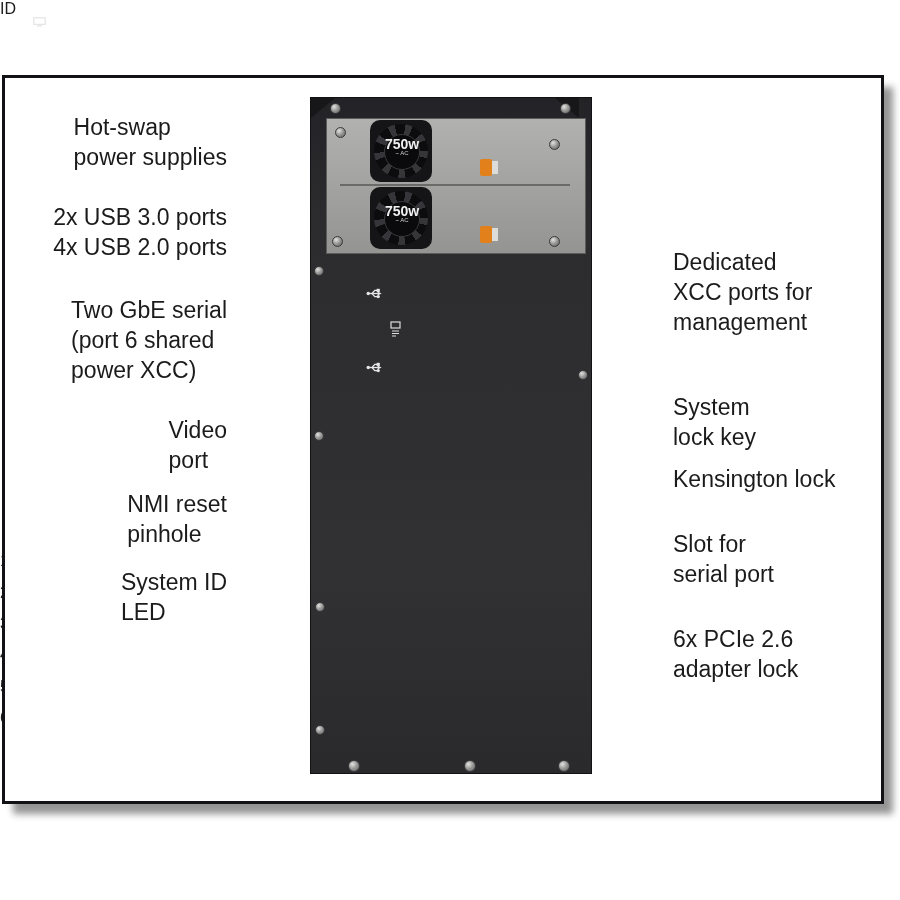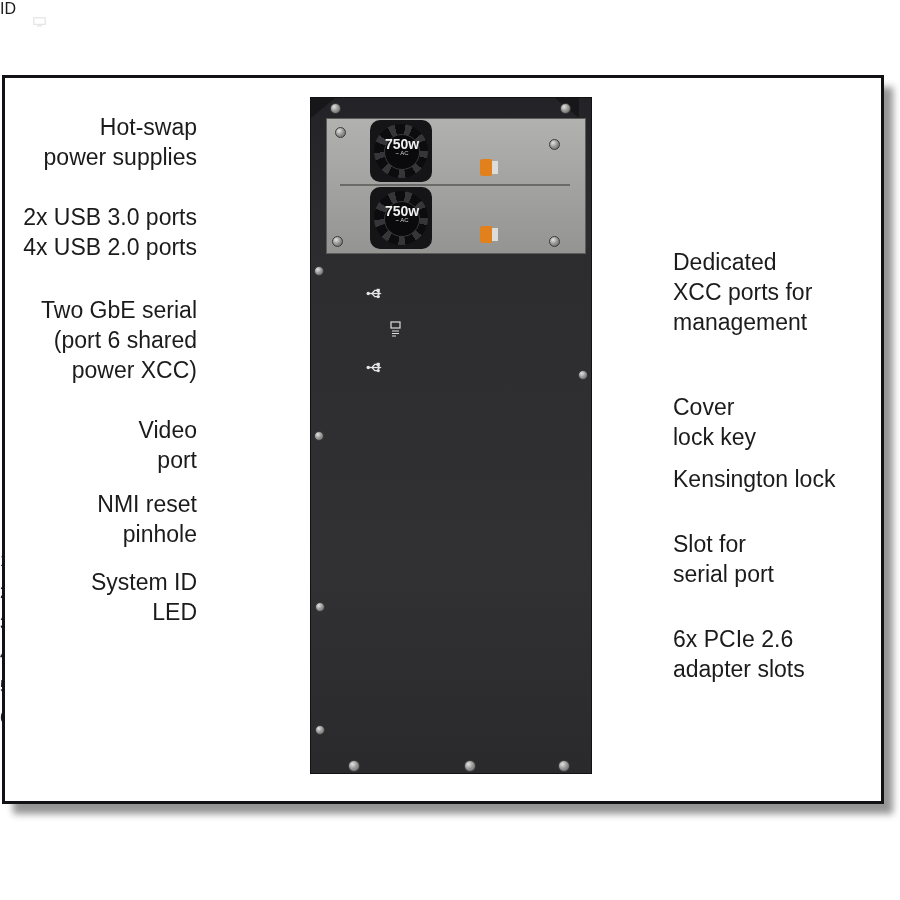--- a/index.html
+++ b/index.html
@@ -4,21 +4,21 @@
 <style>
   html,body{margin:0;padding:0;background:#fff;}
   #canvas{position:relative;width:900px;height:900px;background:#fff;overflow:hidden;
           font-family:"Liberation Sans",sans-serif;color:#1b1b1b;}
   .a{position:absolute;}
   
   .frame{left:2px;top:75px;width:876px;height:723px;border:3px solid #121216;background:#fff;
          box-shadow:10px 11px 7px -1px rgba(0,0,0,.42);z-index:1;}
   
   .lbl{font-size:23px;line-height:30px;z-index:30;white-space:nowrap;}
-  .lbl.r{right:703px;text-align:right;}
+  .lbl.r{right:673px;text-align:left;}
   .lbl.l{left:673px;text-align:left;}
   
   .chassis{left:310px;top:97px;width:280px;height:675px;z-index:10;
            background:linear-gradient(180deg,#232327 0%,#2c2c2f 18%,#313134 70%,#2a2a2d 100%);
            border:1px solid #121214;}
   .corner{width:0;height:0;z-index:11;}
   .corner.tl{left:311px;top:98px;border-top:20px solid #17171a;border-right:24px solid transparent;}
   .corner.tr{left:555px;top:98px;border-top:20px solid #17171a;border-left:24px solid transparent;}
   .screw{border-radius:50%;z-index:16;border:1px solid #3b3b3d;
          background:radial-gradient(circle at 35% 32%,#e2e2e2 0%,#9b9b99 45%,#59595b 100%);}
@@ -330,33 +330,33 @@
     <div>System ID</div>
     <div>LED</div>
   </div>
 
   <div class="a lbl l" style="top:247px">
     <div>Dedicated</div>
     <div>XCC ports for</div>
     <div>management</div>
   </div>
   <div class="a lbl l" style="top:392px">
-    <div>Cover</div>
+    <div>System</div>
     <div>lock key</div>
   </div>
   <div class="a lbl l" style="top:464px">
     <div>Kensington lock</div>
   </div>
   <div class="a lbl l" style="top:529px">
     <div>Slot for</div>
     <div>serial port</div>
   </div>
   <div class="a lbl l" style="top:624px">
     <div>6x PCIe 2.6</div>
-    <div>adapter slots</div>
+    <div>adapter lock</div>
   </div>
 
   <div class="a usbbox"></div>
 
   <svg id="arrows" class="a" width="900" height="900">
     <defs>
       <marker id="ah" viewBox="0 0 10 10" refX="8.6" refY="5" markerWidth="4.3" markerHeight="4.3" orient="auto">
         <path d="M0 0 L10 5 L0 10 Z" fill="#d41515"></path>
       </marker>
     </defs>

